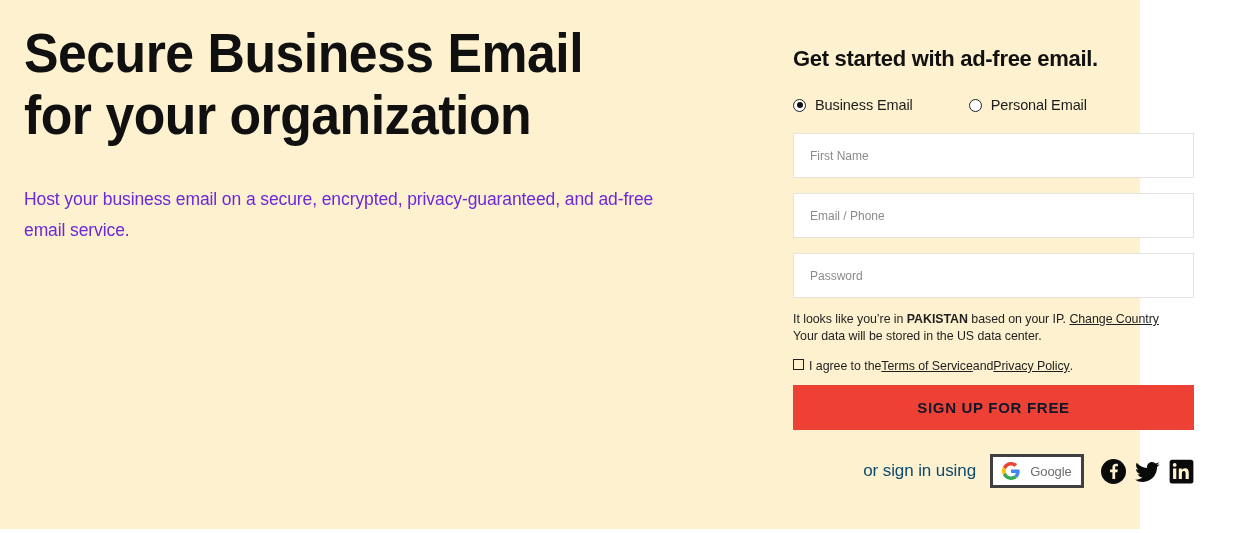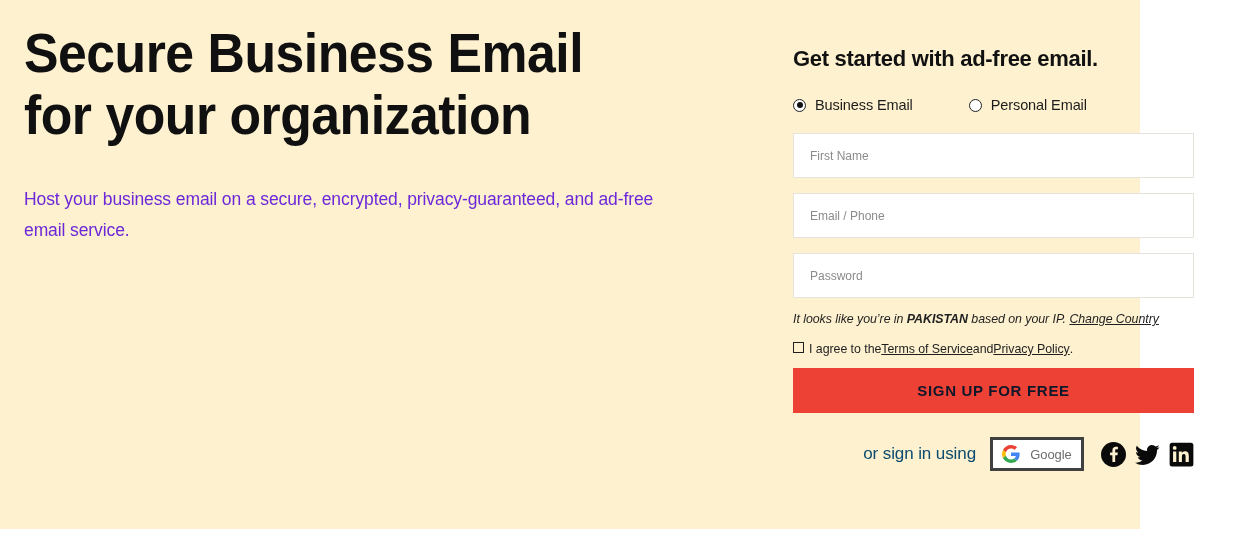--- a/index.html
+++ b/index.html
@@ -124,21 +124,20 @@
   }
   .field::placeholder { color: #8b8b8b; }
   .field + .field { margin-top: 15px; }
 
   .geo-note {
     margin-top: 13px;
     font-size: 12.4px;
     line-height: 17px;
     color: #1f1f1f;
     letter-spacing: -0.05px;
-    font-style: italic;
   }
   .geo-note b { font-weight: bold; }
   .link {
     color: #1f1f1f;
     text-decoration: underline;
     cursor: pointer;
   }
 
   .terms-row {
     margin-top: 14px;
@@ -241,20 +240,21 @@
     </div>
 
     <div class="fields">
       <input class="field" type="text" placeholder="First Name" style="">
       <input class="field" type="text" placeholder="Email / Phone" style="">
       <input class="field" type="password" placeholder="Password" style="">
     </div>
 
     <div class="geo-note">
       <span>It looks like you’re in </span><b>PAKISTAN</b><span> based on your IP. </span><span class="link">Change Country</span>
+      <div>Your data will be stored in the US data center.</div>
     </div>
 
     <div class="terms-row">
       <span class="checkbox"></span>
       <span>I agree to the </span>
         <span class="link">Terms of Service</span>
         <span> and </span>
         <span class="link">Privacy Policy</span>
         <span>.</span>
     </div>

